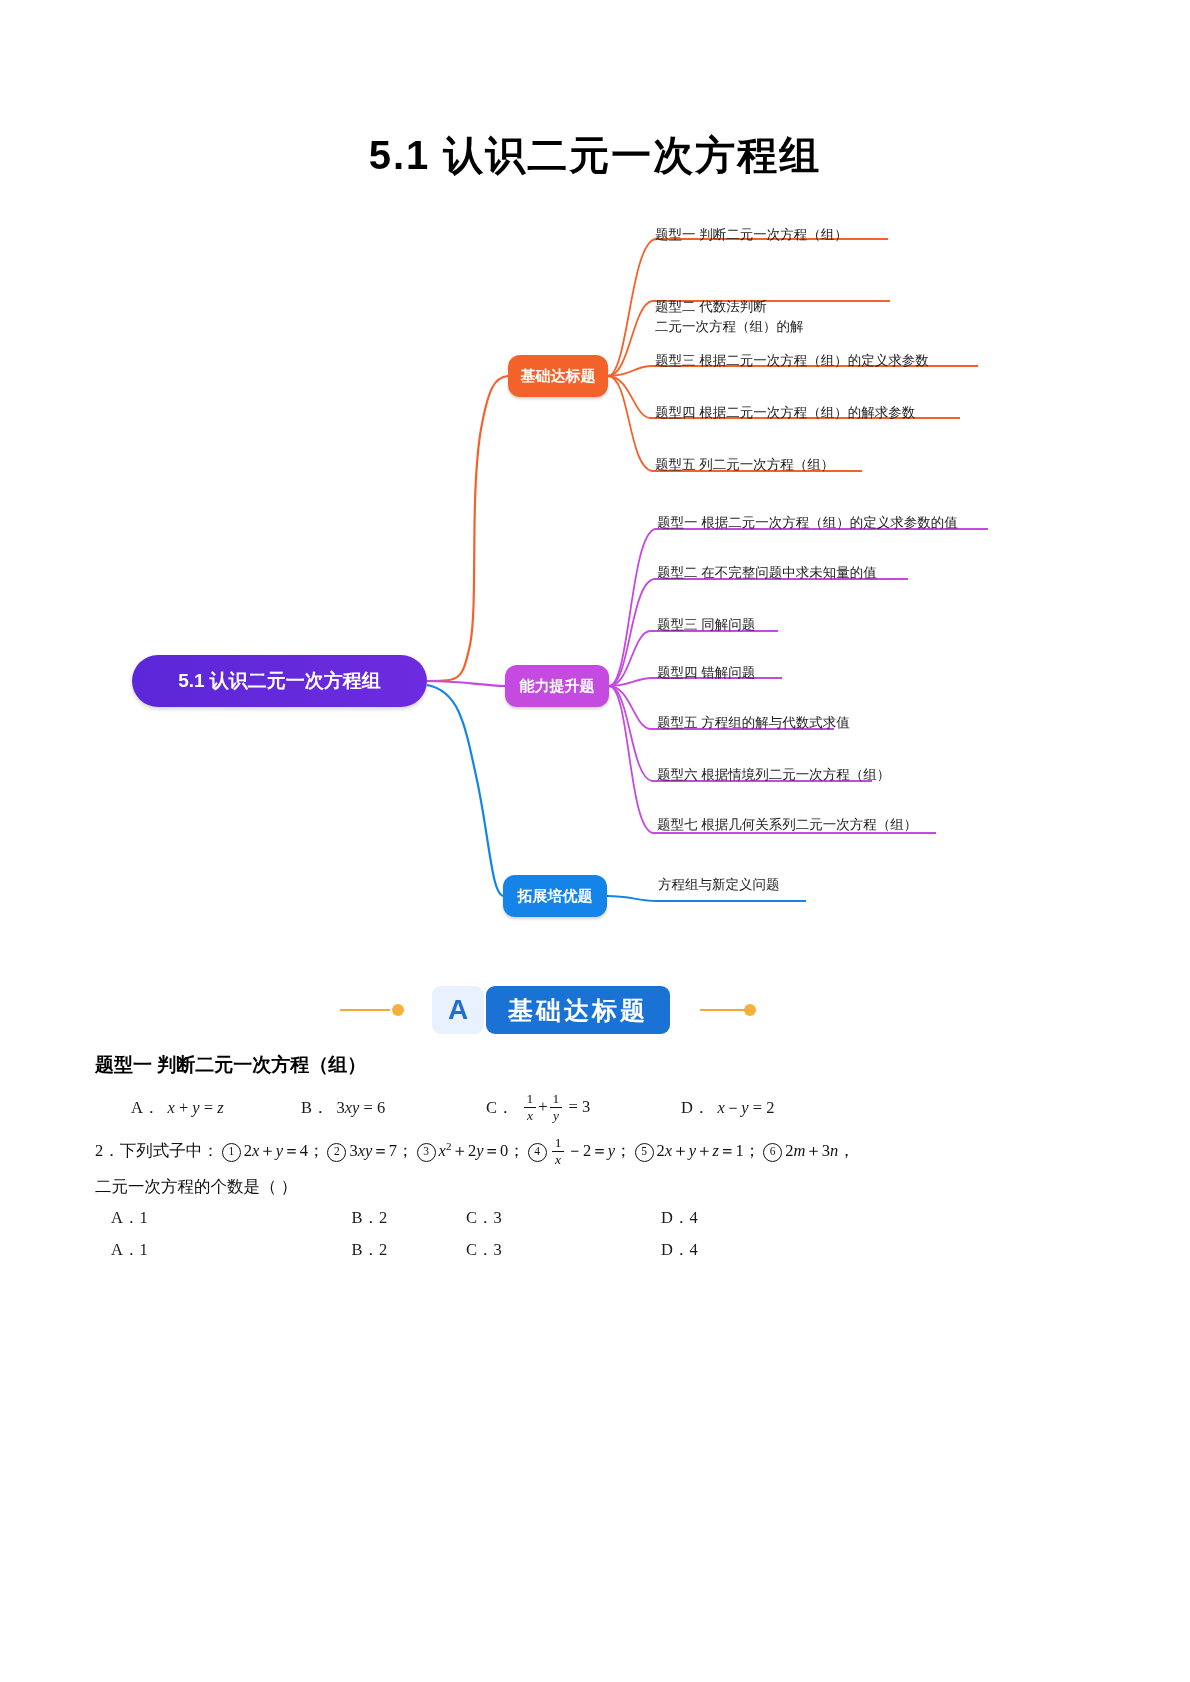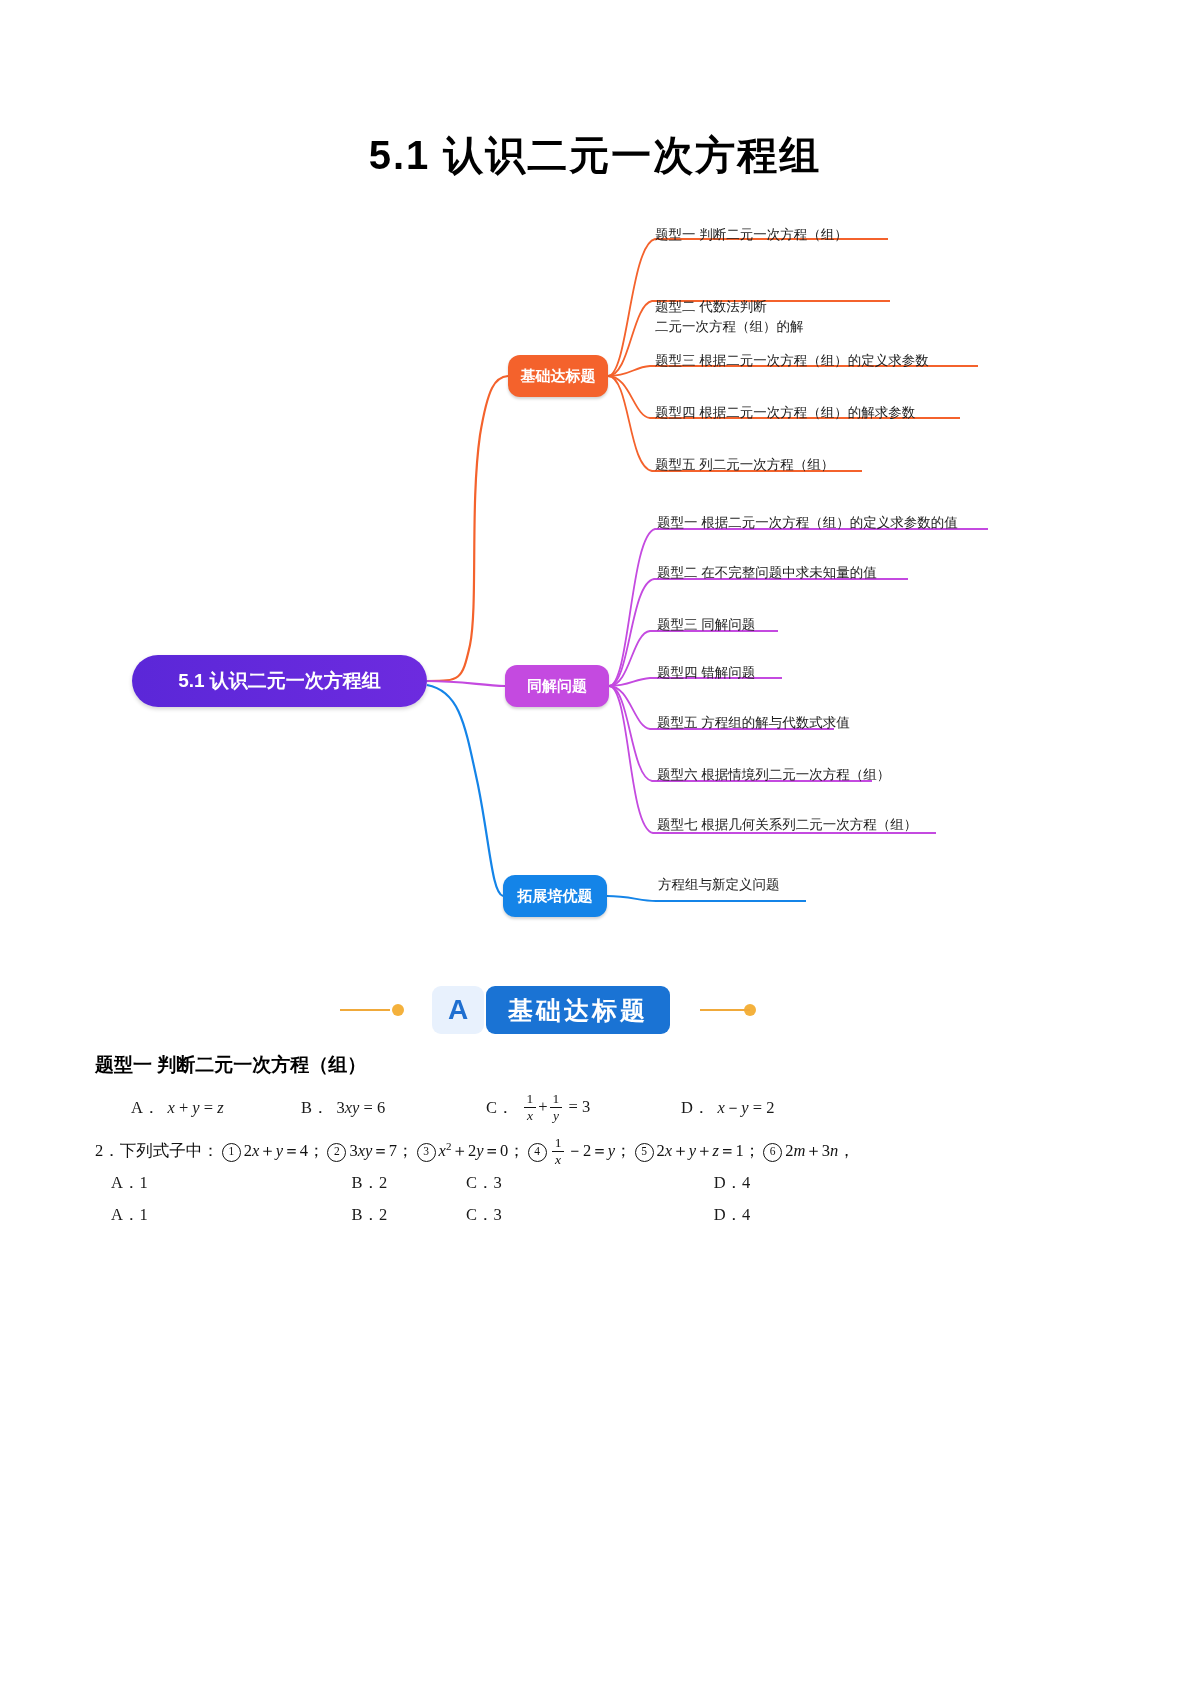--- a/index.html
+++ b/index.html
@@ -80,21 +80,21 @@
   .opts{display:flex;margin:4px 0 10px 0;font-size:16.5px;}
   .opt{display:flex;align-items:center;}
   .opt .lab{margin-right:8px;}
   .w1 .opt:nth-child(1){width:170px;margin-left:36px;}
   .w1 .opt:nth-child(2){width:185px;}
   .w1 .opt:nth-child(3){width:195px;}
   .w1 .opt:nth-child(4){width:150px;}
   .w2 .opt:nth-child(1){width:170px;margin-left:16px;}
   .w2 .opt:nth-child(2){width:185px;justify-content:center;}
   .w2 .opt:nth-child(3){width:195px;text-align:right;}
-  .w2 .opt:nth-child(4){width:150px;justify-content:center;}
+  .w2 .opt:nth-child(4){width:150px;}
 
   i.m{font-family:"Liberation Serif", serif;font-style:italic;}
   .frac{display:inline-block;vertical-align:middle;text-align:center;font-size:13.5px;line-height:1.15;margin:0 2px;position:relative;top:-1px;}
   .frac .n{display:block;border-bottom:1px solid #111;padding:0 3px;}
   .frac .d{display:block;padding:0 3px;}
   sup.ex{font-size:11px;vertical-align:super;}
   .circ{display:inline-block;width:17px;height:17px;border:1px solid #111;border-radius:50%;
         font-size:11.5px;line-height:15px;text-align:center;margin:0 3px;position:relative;top:-1px;}
   .mathline{font-size:16.5px;}
 </style>
@@ -127,21 +127,21 @@
       <path d="M609,481 C630,481 634,522 650,524 L834,524" stroke="#c44ae0" stroke-width="1.8" fill="none"></path>
       <path d="M609,481 C630,481 630,572 652,576 L872,576" stroke="#c44ae0" stroke-width="1.8" fill="none"></path>
       <path d="M609,481 C630,481 628,624 653,628 L936,628" stroke="#c44ae0" stroke-width="1.8" fill="none"></path>
 
       <path d="M607,691 C630,691 640,696 656,696 L806,696" stroke="#1484e8" stroke-width="1.8" fill="none"></path>
     </svg>
 
     <div class="node-root">5.1 认识二元一次方程组</div>
 
     <div class="node-mid" id="mid-0">基础达标题</div>
-    <div class="node-mid" id="mid-1">同解问题</div>
+    <div class="node-mid" id="mid-1">能力提升题</div>
     <div class="node-mid" id="mid-2">拓展培优题</div>
 
     <div class="leaf" style="left:655px;top:20px;">题型一 判断二元一次方程（组）</div>
     <div class="leaf" style="left:655px;top:68px;margin-top:24px;">题型二  代数法判断
 二元一次方程（组）的解</div>
     <div class="leaf" style="left:655px;top:146px;">题型三 根据二元一次方程（组）的定义求参数</div>
     <div class="leaf" style="left:655px;top:198px;">题型四 根据二元一次方程（组）的解求参数</div>
     <div class="leaf" style="left:655px;top:250px;text-align:center;">题型五 列二元一次方程（组）</div>
 
     <div class="leaf" style="left:657px;top:308px;">题型一 根据二元一次方程（组）的定义求参数的值</div>
@@ -183,20 +183,23 @@
       </div>
       <div class="opt">
         <span class="lab">D．</span>
         <span class="mathline"><i class="m">x</i>－<i class="m">y</i> = 2</span>
       </div>
     </div>
 
     <div class="q">
       <span>2．</span><span>下列式子中：</span><span class="mathline"><span class="circ">1</span>2<i class="m">x</i>＋<i class="m">y</i>＝4；<span class="circ">2</span>3<i class="m">xy</i>＝7；<span class="circ">3</span><i class="m">x</i><sup class="ex">2</sup>＋2<i class="m">y</i>＝0；<span class="circ">4</span><span class="frac"><span class="n">1</span><span class="d"><i class="m">x</i></span></span>－2＝<i class="m">y</i>；<span class="circ">5</span>2<i class="m">x</i>＋<i class="m">y</i>＋<i class="m">z</i>＝1；<span class="circ">6</span>2<i class="m">m</i>＋3<i class="m">n</i>，</span>
     </div>
+    <div class="q">
+      <span>二元一次方程的个数是（    ）</span>
+    </div>
     <div class="opts w2">
       <div class="opt">
           <span class="lab">A．1</span>
         </div>
       <div class="opt">
           <span class="lab">B．2</span>
         </div>
       <div class="opt">
           <span class="lab">C．3</span>
         </div>

